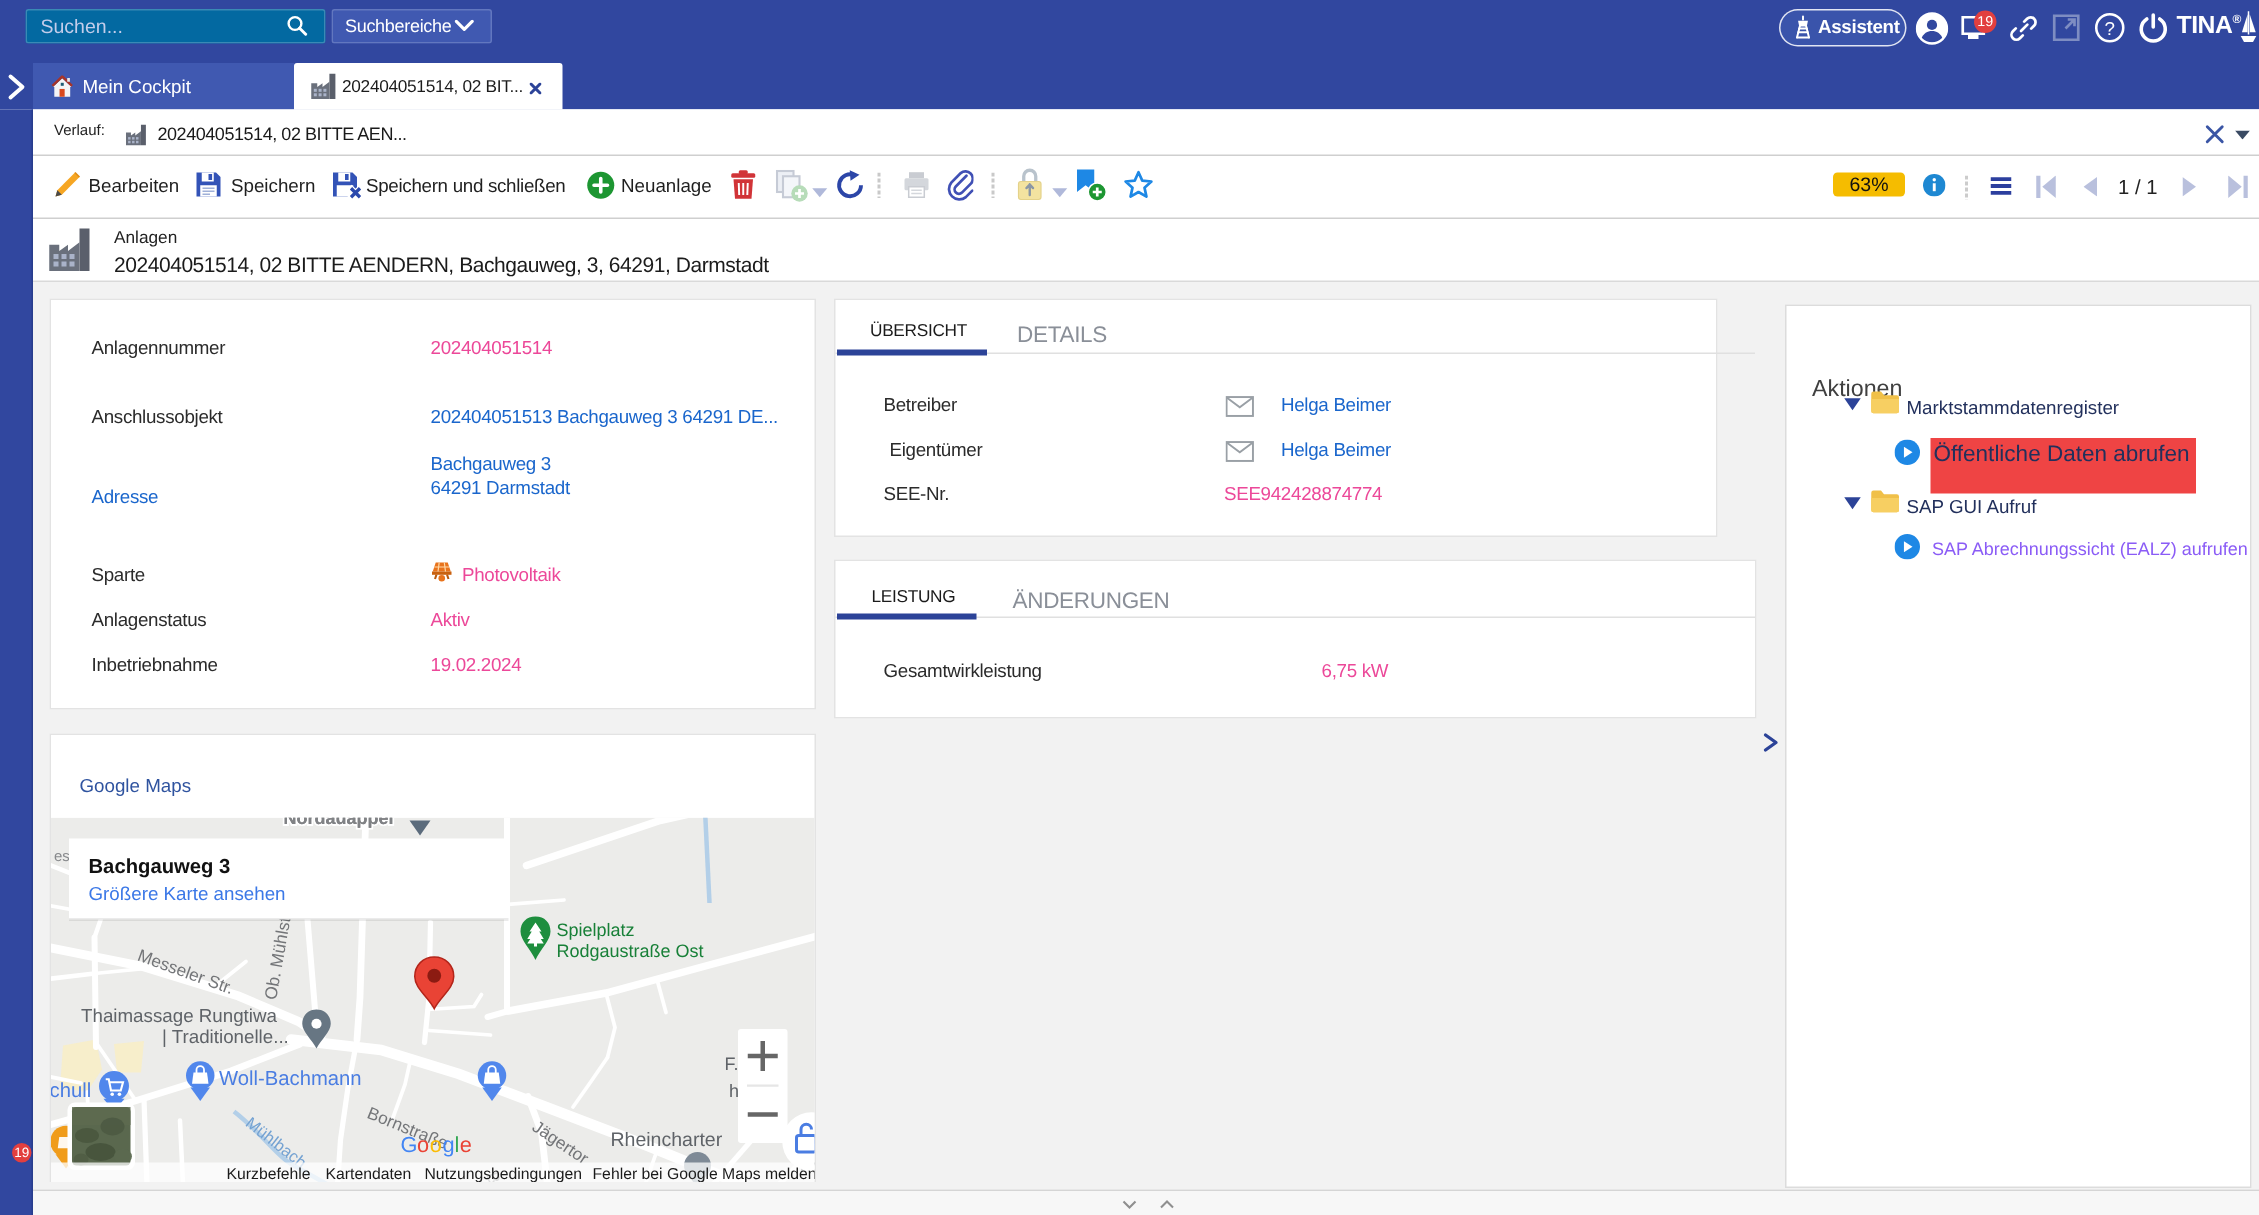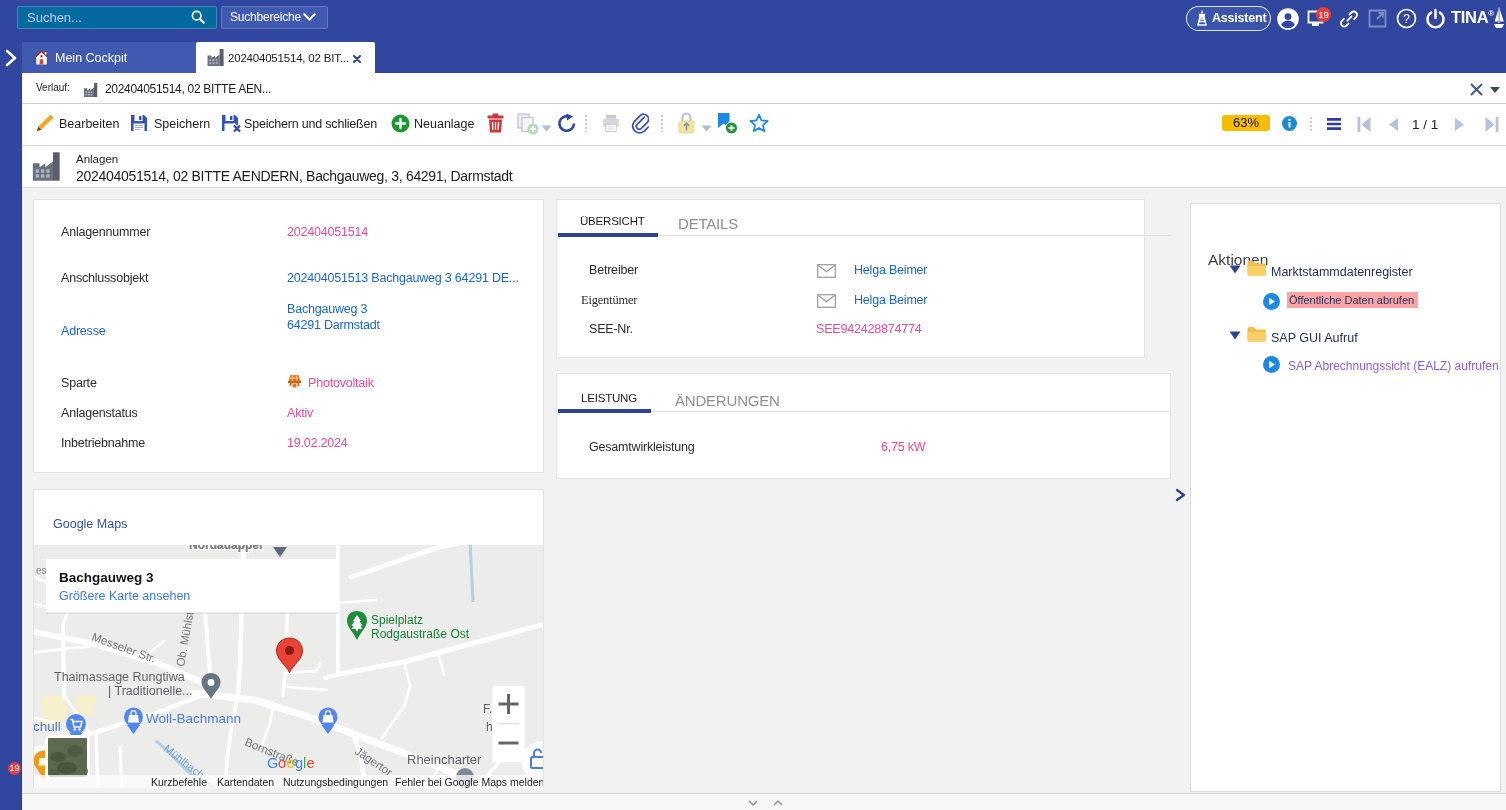--- a/index.html
+++ b/index.html
@@ -485,21 +485,21 @@
       <div class="abs tabtxt-on" style="left:23px;top:15px;">ÜBERSICHT</div>
       <div class="abs tabtxt-off" style="left:121px;top:15px;">DETAILS</div>
       <div class="abs" style="left:0px;top:35px;width:613px;height:1px;background:#e0e0e0;"></div>
       <div class="abs" style="left:1px;top:33px;width:100px;height:4px;background:#2c4398;"></div>
       <div class="lbl" style="left:32px;top:63px;">Betreiber</div>
       <svg class="abs" style="left:260px;top:64px" width="19" height="14" viewBox="0 0 19 14">
         <rect x="0.7" y="0.7" width="17.6" height="12.6" fill="#fff" stroke="#9aa0a6" stroke-width="1.3"></rect>
         <path d="M1 1.2 L9.5 7.6 L18 1.2" fill="none" stroke="#9aa0a6" stroke-width="1.3"></path>
       </svg>
       <div class="val link" style="left:297px;top:63px;">Helga Beimer</div>
-      <div class="lbl" style="left:24px;top:93px;font-family:Liberation Serif, serif;">Eigentümer</div>
+      <div class="lbl" style="left:36px;top:93px;">Eigentümer</div>
       <svg class="abs" style="left:260px;top:94px" width="19" height="14" viewBox="0 0 19 14">
         <rect x="0.7" y="0.7" width="17.6" height="12.6" fill="#fff" stroke="#9aa0a6" stroke-width="1.3"></rect>
         <path d="M1 1.2 L9.5 7.6 L18 1.2" fill="none" stroke="#9aa0a6" stroke-width="1.3"></path>
       </svg>
       <div class="val link" style="left:297px;top:93px;">Helga Beimer</div>
       <div class="lbl" style="left:32px;top:122px;">SEE-Nr.</div>
       <div class="val" style="left:259px;top:122px;">SEE942428874774</div>
     </div>
 
     <div class="card" style="left:534px;top:300px;width:615px;height:106px;">
@@ -522,21 +522,21 @@
         </svg>
       <svg class="abs" style="left:56px;top:56px" width="19" height="16" viewBox="0 0 19 16">
         <path d="M0.5 2.5 A1.5 1.5 0 0 1 2 1 L7 1 L9 3.5 L17.5 3.5 A1.5 1.5 0 0 1 19 5 L19 14 A1.5 1.5 0 0 1 17.5 15.5 L2 15.5 A1.5 1.5 0 0 1 0.5 14 Z" fill="#f0c049"></path>
         <path d="M0.5 6 L19 6 L19 14 A1.5 1.5 0 0 1 17.5 15.5 L2 15.5 A1.5 1.5 0 0 1 0.5 14 Z" fill="#f7cf62"></path>
       </svg>
       <div class="abs" style="left:80px;top:61px;font-size:12.5px;color:#22305c;white-space:nowrap;">Marktstammdatenregister</div>
       <svg class="abs" style="left:72px;top:89px" width="17" height="17" viewBox="0 0 17 17">
         <circle cx="8.5" cy="8.5" r="8.5" fill="#1e88e5"></circle>
         <path d="M6.3 4.8 L12 8.5 L6.3 12.2 Z" fill="#fff"></path>
       </svg>
-      <div class="abs" style="left:96px;top:88px;background:#fca5a5;padding:2px 4px 2px 2px;font-size:11px;color:#22305c;white-space:nowrap;">Öffentliche Daten abrufen</div>
+      <div class="abs" style="left:96px;top:88px;background:#ef4444;padding:2px 4px 18px 2px;font-size:15px;color:#22305c;white-space:nowrap;">Öffentliche Daten abrufen</div>
       <svg class="abs" style="left:38px;top:127px" width="12" height="9" viewBox="0 0 12 9">
           <path d="M0.5 0.5 L11.5 0.5 L6 8.5 Z" fill="#2c4398"></path>
         </svg>
       <svg class="abs" style="left:56px;top:122px" width="19" height="16" viewBox="0 0 19 16">
         <path d="M0.5 2.5 A1.5 1.5 0 0 1 2 1 L7 1 L9 3.5 L17.5 3.5 A1.5 1.5 0 0 1 19 5 L19 14 A1.5 1.5 0 0 1 17.5 15.5 L2 15.5 A1.5 1.5 0 0 1 0.5 14 Z" fill="#f0c049"></path>
         <path d="M0.5 6 L19 6 L19 14 A1.5 1.5 0 0 1 17.5 15.5 L2 15.5 A1.5 1.5 0 0 1 0.5 14 Z" fill="#f7cf62"></path>
       </svg>
       <div class="abs" style="left:80px;top:127px;font-size:12.5px;color:#22305c;white-space:nowrap;">SAP GUI Aufruf</div>
       <svg class="abs" style="left:72px;top:152px" width="17" height="17" viewBox="0 0 17 17">
         <circle cx="8.5" cy="8.5" r="8.5" fill="#1e88e5"></circle>

